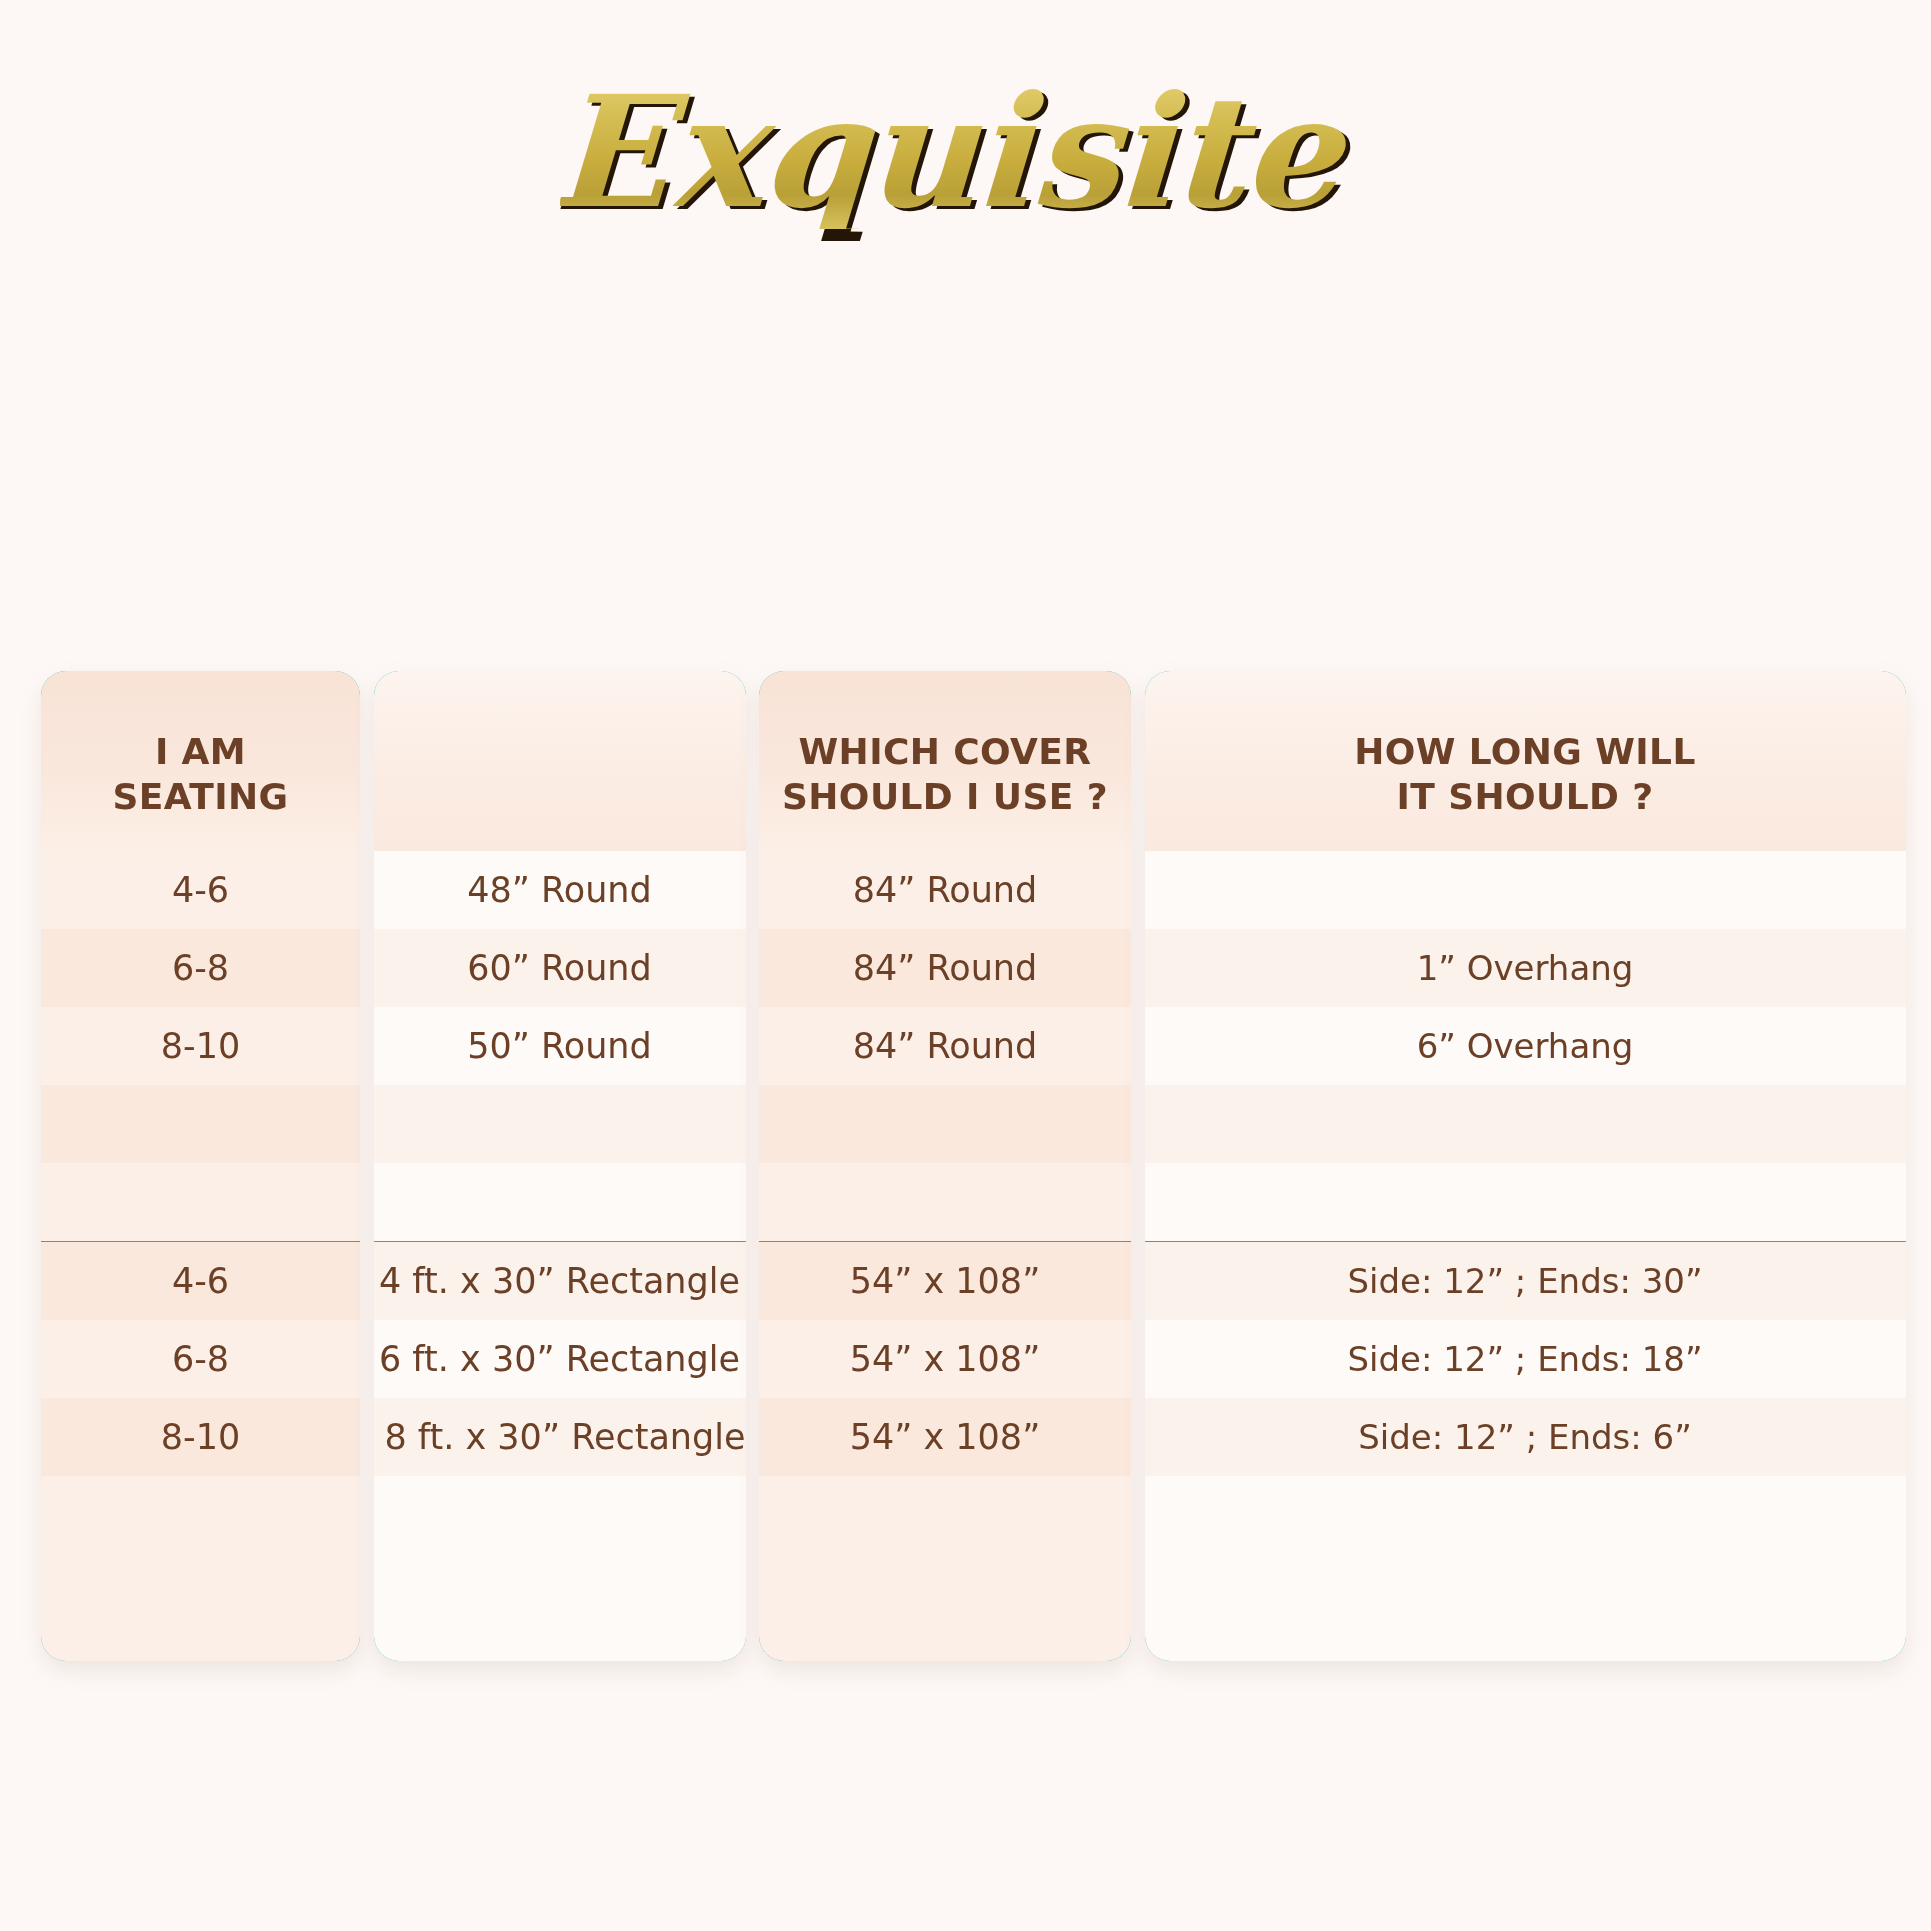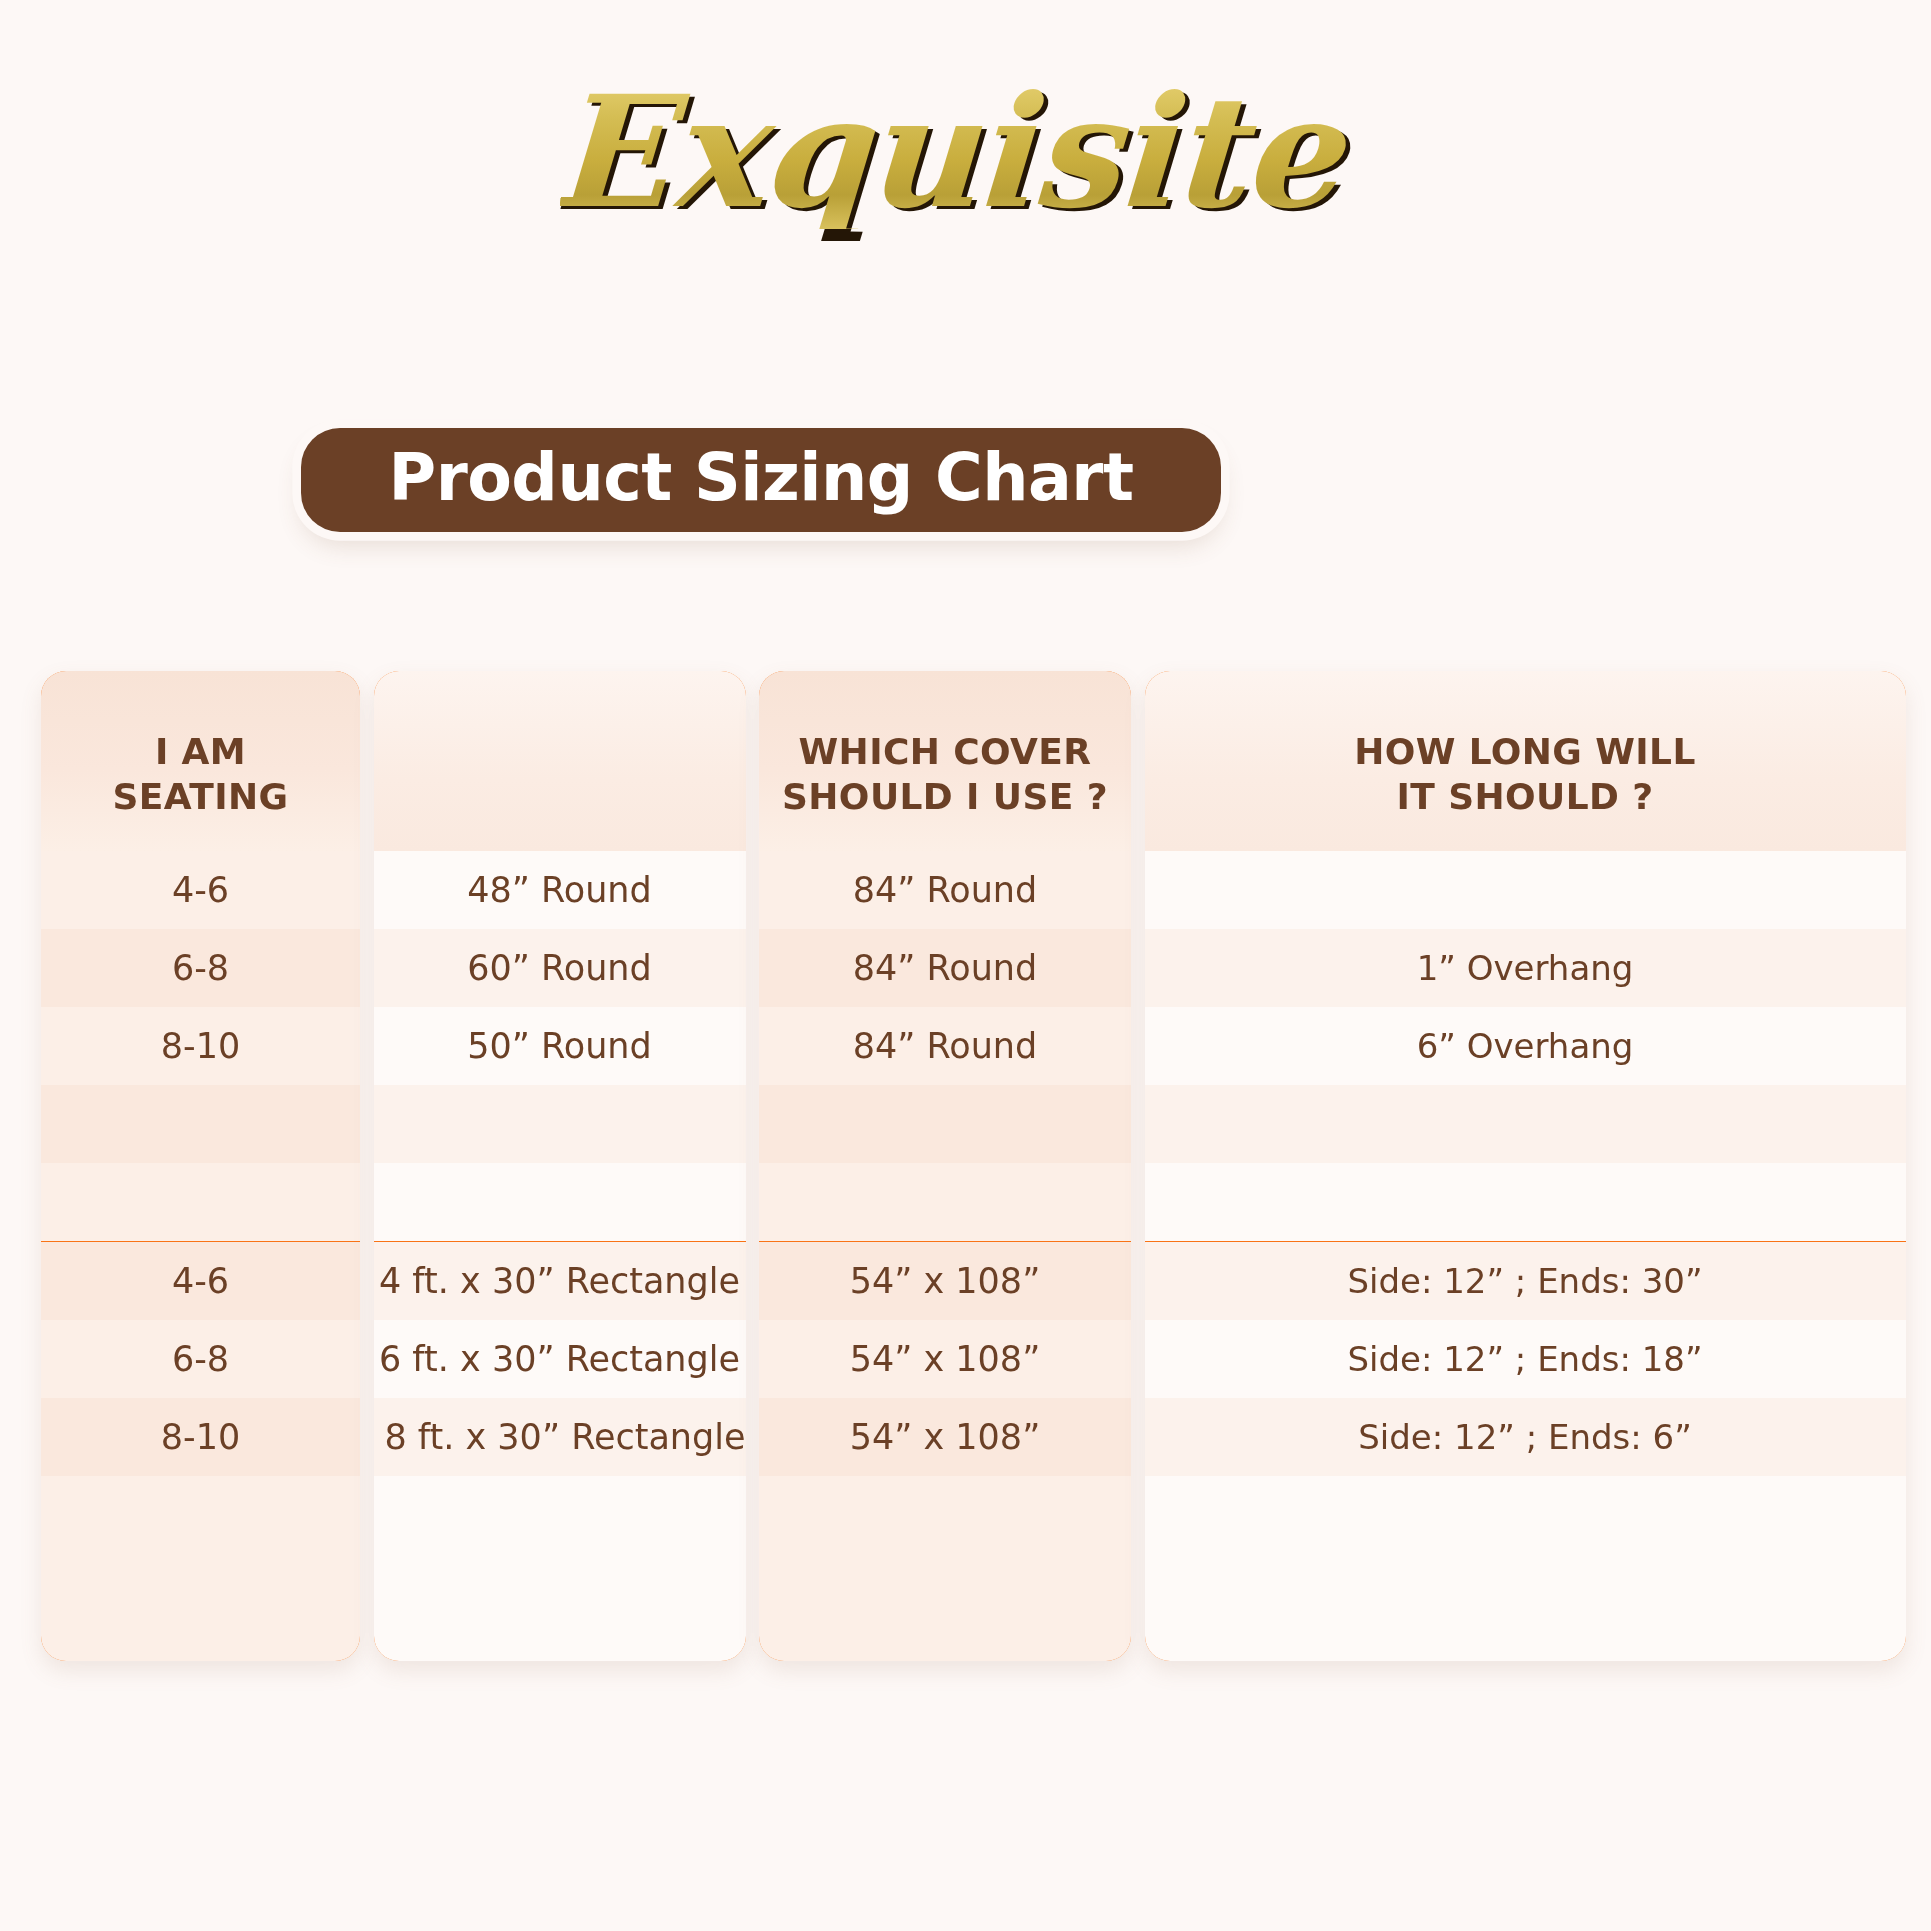--- a/index.html
+++ b/index.html
@@ -86,21 +86,21 @@
     width:1850px; height:990px;
     display:flex;
     gap:13.5px;
   }
 
   .col-card{
     position:relative;
     border-radius:25px;
     overflow:hidden;
     box-shadow:0 9.7px 21px rgba(150,110,85,0.13);
-    background:#f97316;
+    background:#14b8a6;
     flex:0 0 auto;
     height:100%;
   }
   .col-card.c1{ width:319px; }
   .col-card.c2{ width:372px; }
   .col-card.c3{ width:372px; }
   .col-card.c4{ width:761px; }
 
   
   .bands{ position:absolute; inset:0; }
@@ -148,23 +148,20 @@
 
   <div class="logo-wrap">
     <div class="logo-shadow">
       <span>Exquisite</span>
     </div>
     <div class="logo-top">
       <span class="logo-script">Exquisite</span>
     </div>
   </div>
 
-  <div class="banner">
-    <div class="banner-text">Product Sizing Chart</div>
-  </div>
 
   <div class="grid" id="grid">
       <div class="col-card c1">
         <div class="bands">
           <div class="band" style="top: 0px; height: 180px; background: linear-gradient(rgb(248, 227, 214) 0%, rgb(250, 231, 220) 55%, rgb(252, 239, 230) 100%);"></div>
           <div class="band" style="top: 180px; height: 78px; background: rgb(252, 239, 231);"></div>
           <div class="band" style="top: 258px; height: 78px; background: rgb(250, 232, 221);"></div>
           <div class="band" style="top: 336px; height: 78px; background: rgb(252, 239, 231);"></div>
           <div class="band" style="top: 414px; height: 78px; background: rgb(250, 232, 221);"></div>
           <div class="band" style="top: 492px; height: 78px; background: rgb(252, 239, 231);"></div>

